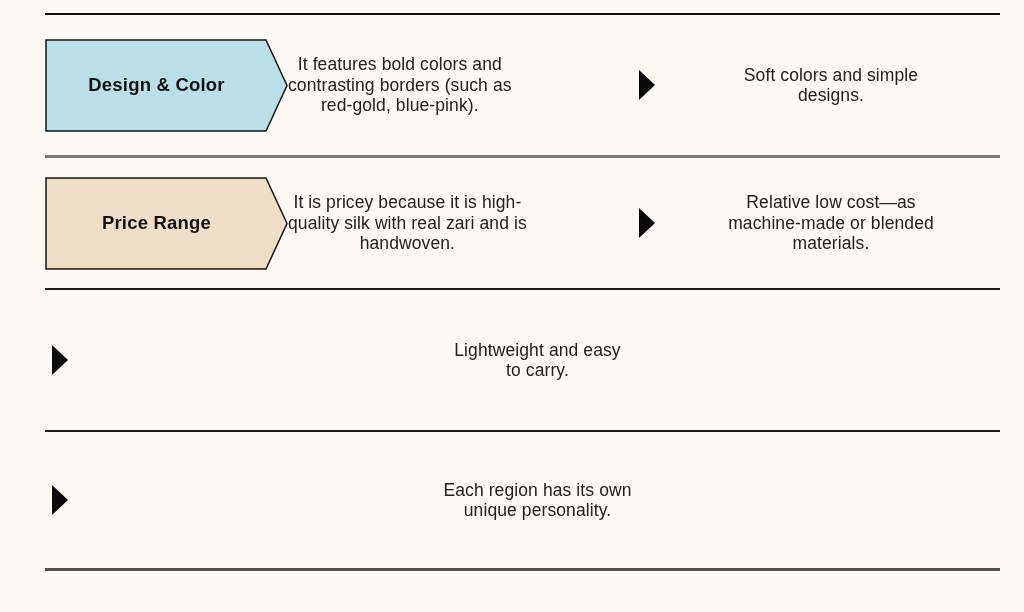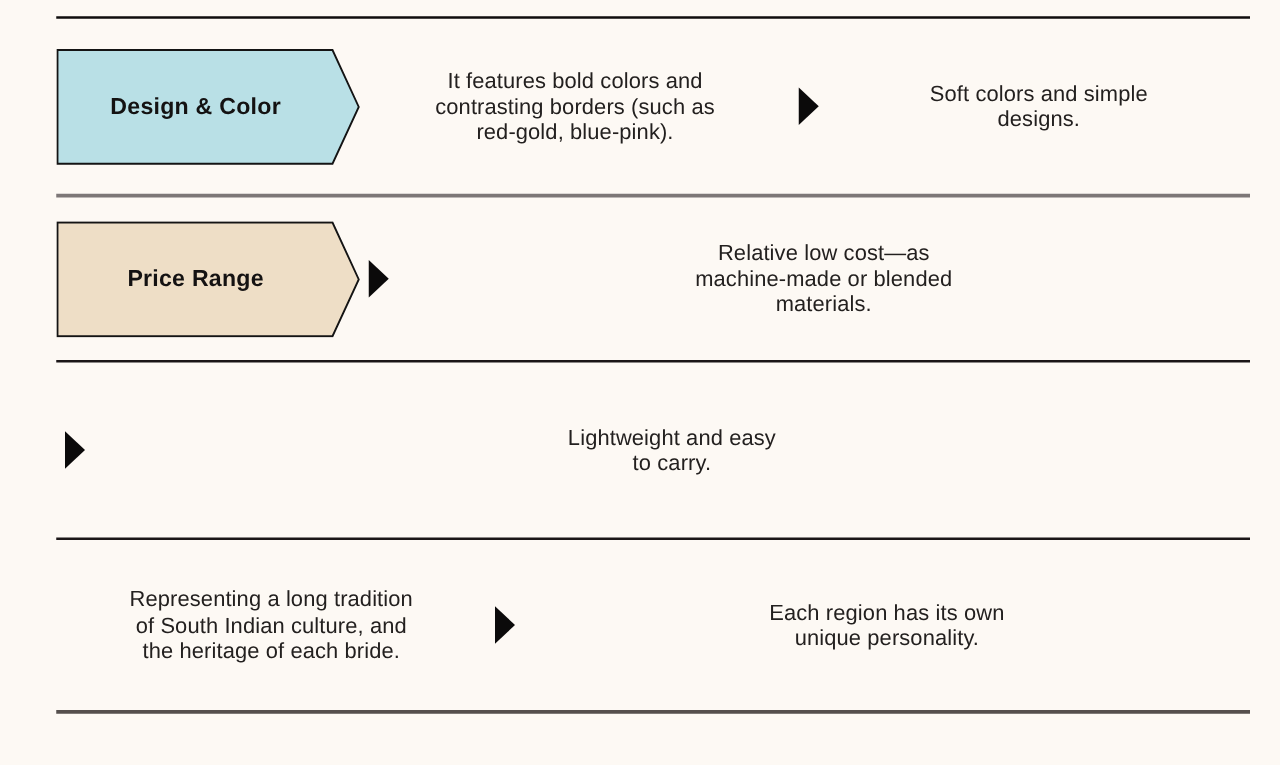--- a/index.html
+++ b/index.html
@@ -65,21 +65,21 @@
     justify-content: center;
     padding-right: 20px;
     font-size: 18.5px;
     font-weight: 700;
     letter-spacing: 0.2px;
     color: #141212;
   }
   .cell-mid {
     flex: 0 0 344px;
     display: flex;
-    justify-content: center;
+    justify-content: flex-start;
   }
   .cell-arrow {
     flex: 0 0 30px;
     display: flex;
     justify-content: center;
     align-items: center;
   }
   .cell-right {
     flex: 1 1 auto;
     display: flex;
@@ -137,20 +137,25 @@
 
     <div class="row r2">
       <div class="cell-label">
         <div class="tag">
           <svg viewBox="0 0 243 93" preserveAspectRatio="none" aria-hidden="true">
             <polygon points="1,1 221,1 242,46.5 221,92 1,92" stroke="#141414" stroke-width="1.5" fill="#eedec6"></polygon>
           </svg>
           <span class="tag-text">Price Range</span>
         </div>
       </div>
+      <div class="cell-mid">
+        <p class="desc">It is pricey because it is high-
+quality silk with real zari and is
+handwoven.</p>
+      </div>
       <div class="cell-arrow">
         <span class="tri"></span>
       </div>
       <div class="cell-right">
         <p class="desc">Relative low cost—as
 machine-made or blended
 materials.</p>
       </div>
     </div>
 
@@ -162,25 +167,20 @@
       </div>
       <div class="cell-right">
         <p class="desc">Lightweight and easy
 to carry.</p>
       </div>
     </div>
 
     <div class="rule rule-black"></div>
 
     <div class="row r4">
-      <div class="cell-mid">
-        <p class="desc">Representing a long tradition
-of South Indian culture, and
-the heritage of each bride.</p>
-      </div>
       <div class="cell-arrow">
         <span class="tri"></span>
       </div>
       <div class="cell-right">
         <p class="desc">Each region has its own
 unique personality.</p>
       </div>
     </div>
 
     <div class="rule rule-bottom"></div>

